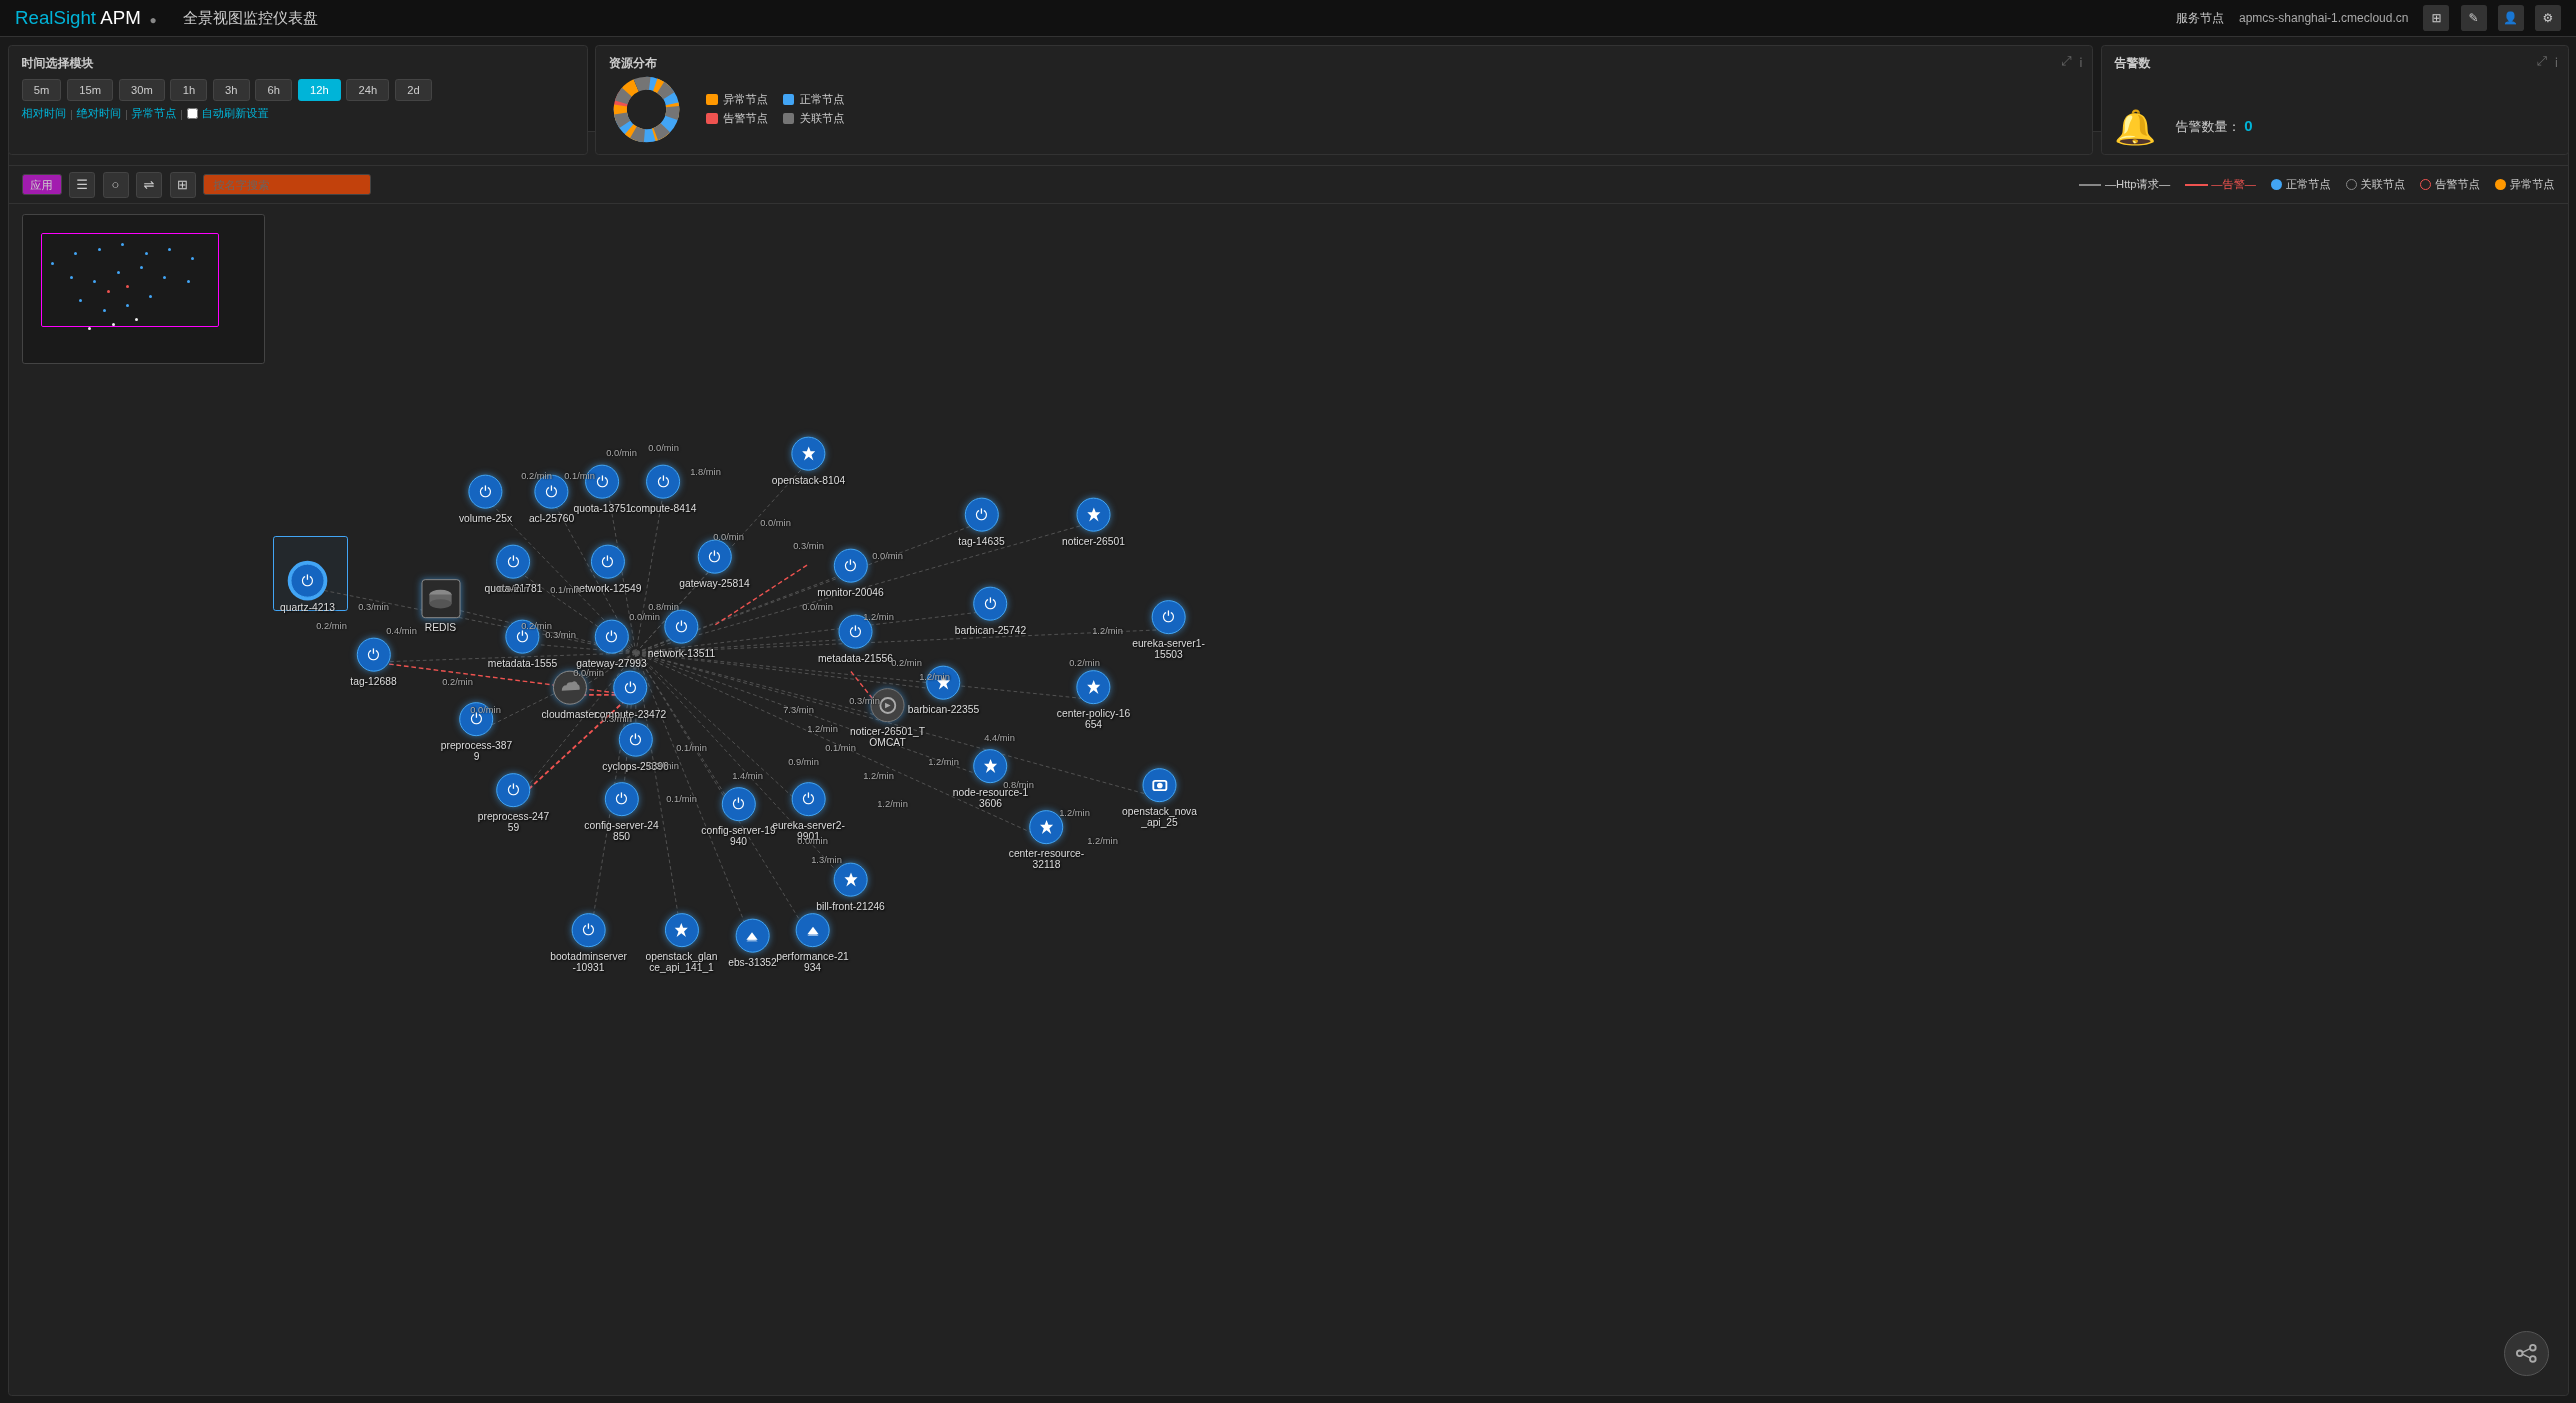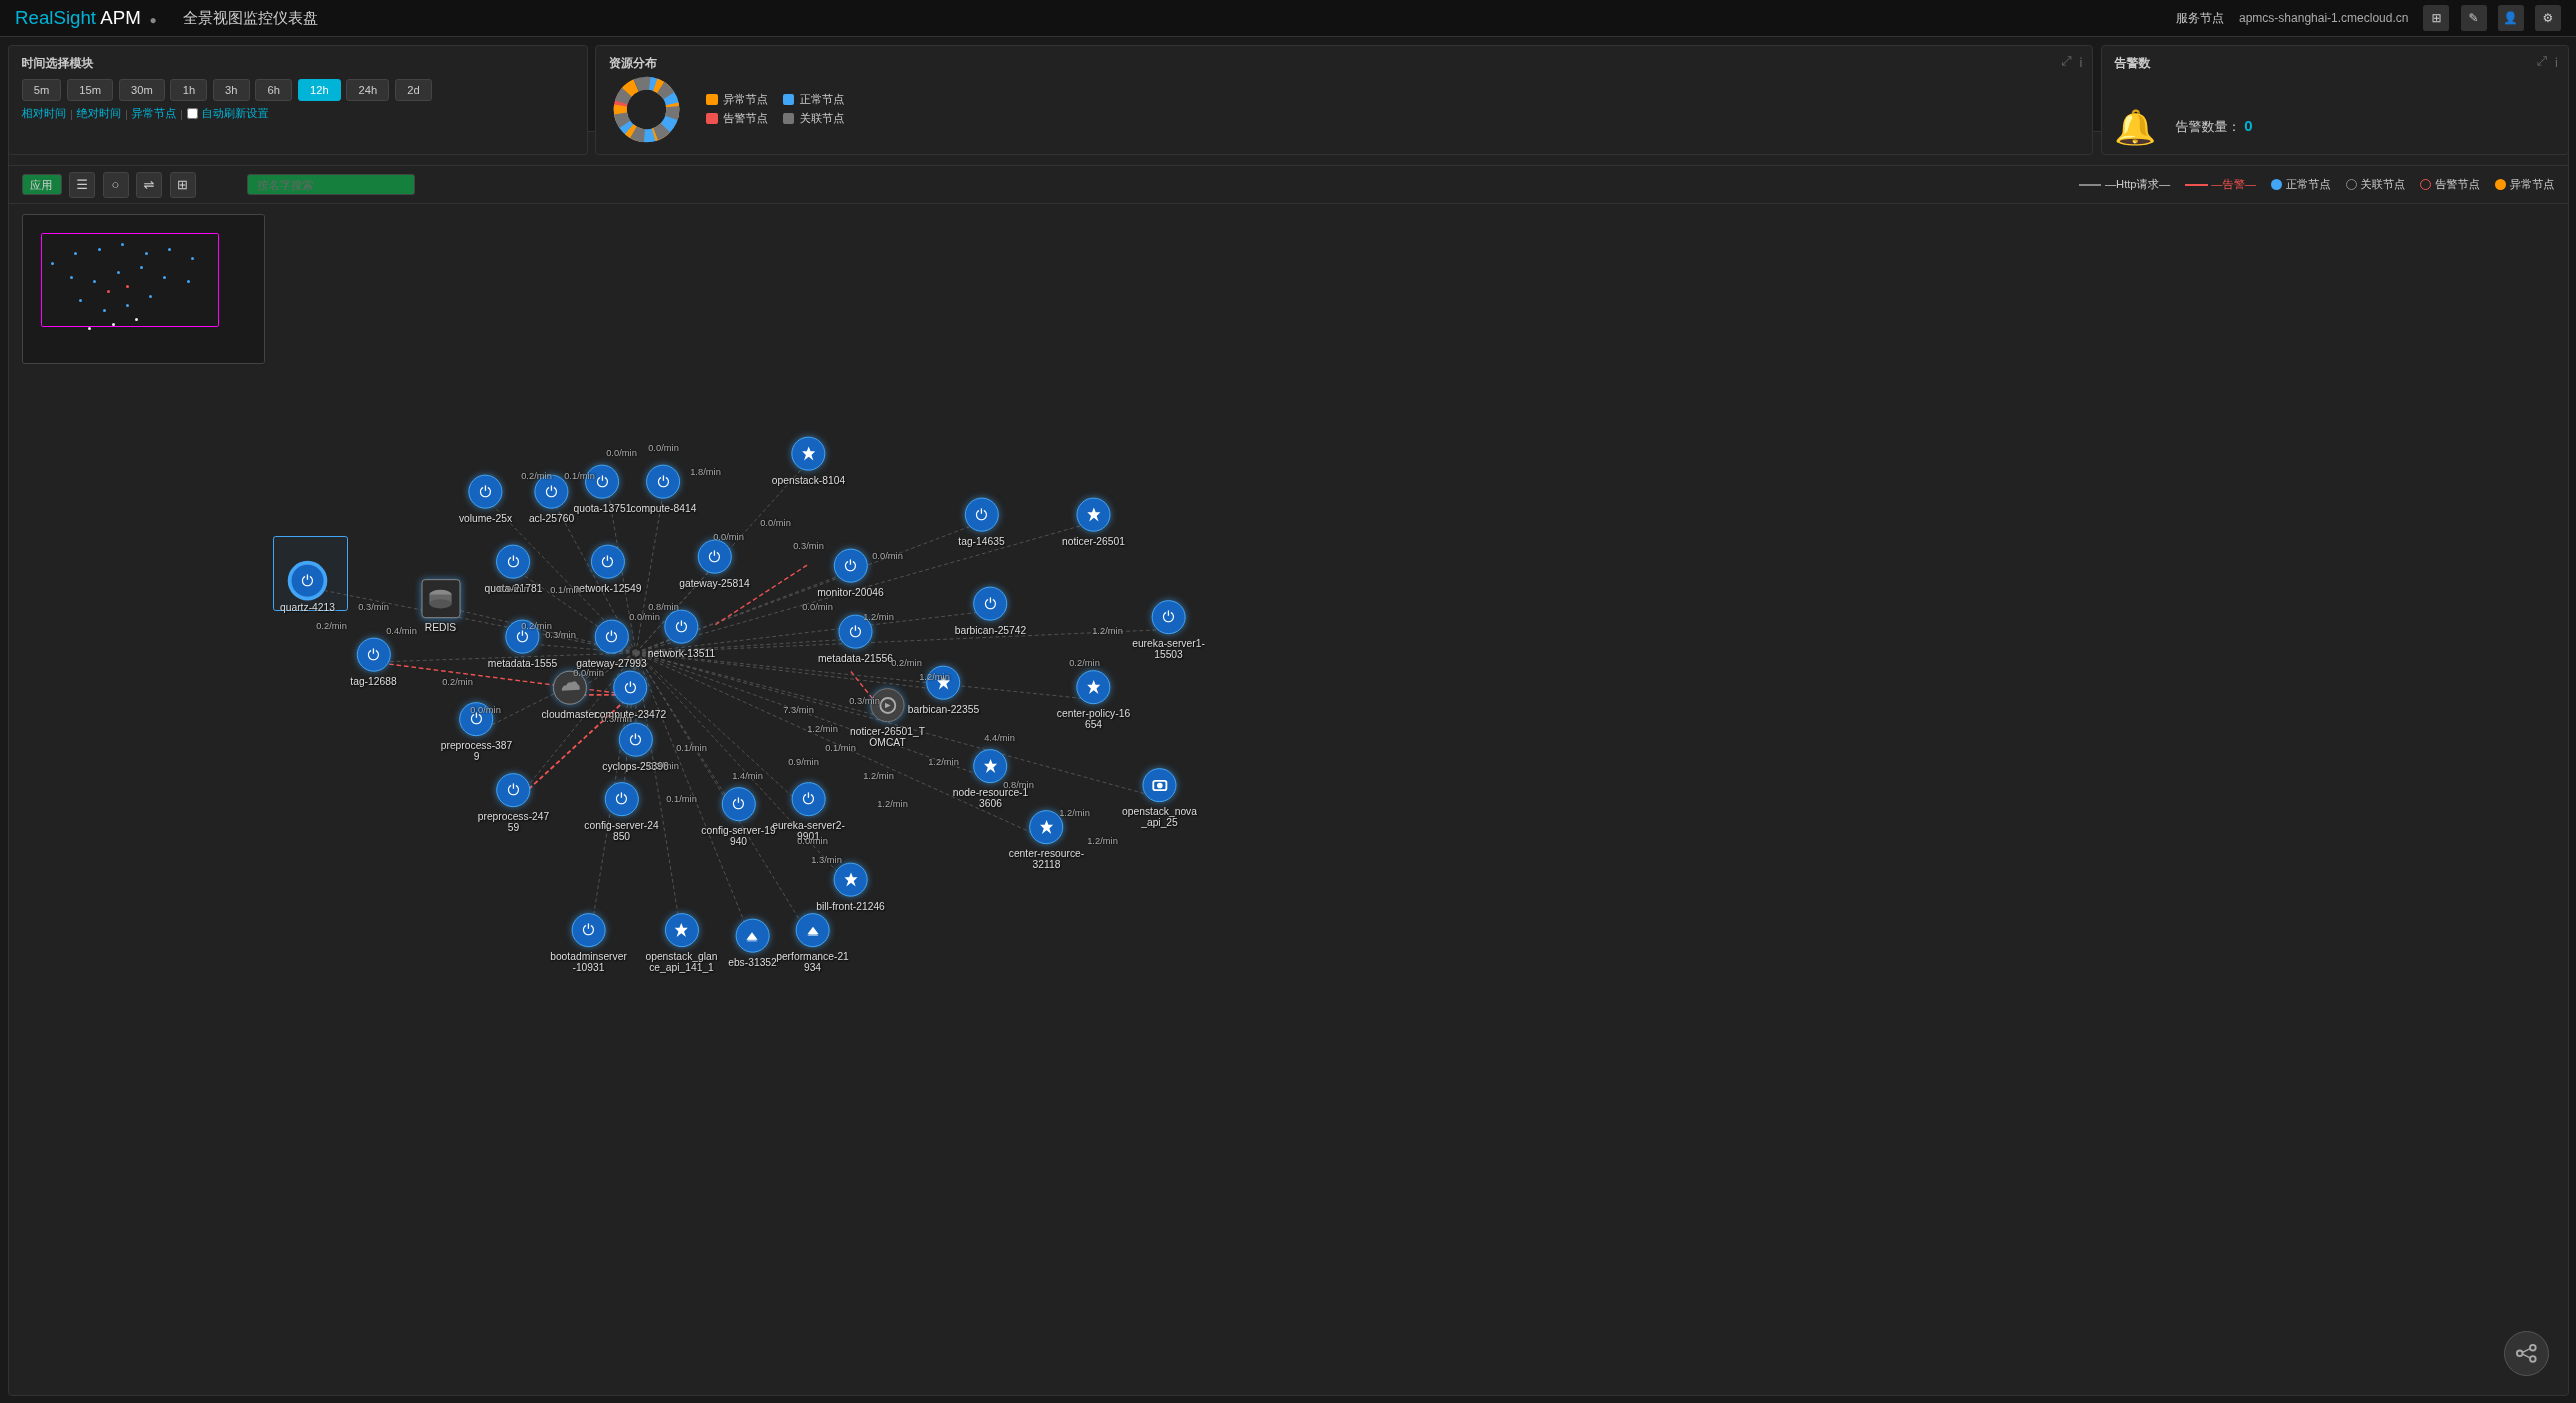--- a/index.html
+++ b/index.html
@@ -223,51 +223,51 @@
       border-bottom: 0.9px solid #333;
       gap: 9.4px;
       flex-shrink: 0;
     }
     .resource-header-title {
       font-size: 12px;
       font-weight: bold;
       color: #ccc;
     }
     .select-box {
-      background: #15803d;
+      background: #a21caf;
       border: 0.9px solid #444;
       color: #ccc;
       padding: 3.7px 7.5px;
       border-radius: 2.8px;
       font-size: 11.2px;
       cursor: pointer;
       appearance: none;
+      text-align: center;
     }
     .icon-btn {
       width: 26px;
       height: 26px;
       background: #333;
       border: 0.9px solid #444;
       border-radius: 2.8px;
       display: flex;
       align-items: center;
       justify-content: center;
       cursor: pointer;
       color: #ccc;
       font-size: 13px;
     }
     .search-input {
-      background: #15803d;
+      background: #c2410c;
       border: 0.9px solid #444;
       color: #ccc;
       padding: 3.7px 9.4px;
       border-radius: 2.8px;
       font-size: 11.2px;
       width: 168px;
-      margin-left: 44px;
     }
     .search-input::placeholder { color: #666; }
 
     
     .legend-row {
       display: flex;
       align-items: center;
       gap: 15px;
       margin-left: auto;
       font-size: 11.2px;

